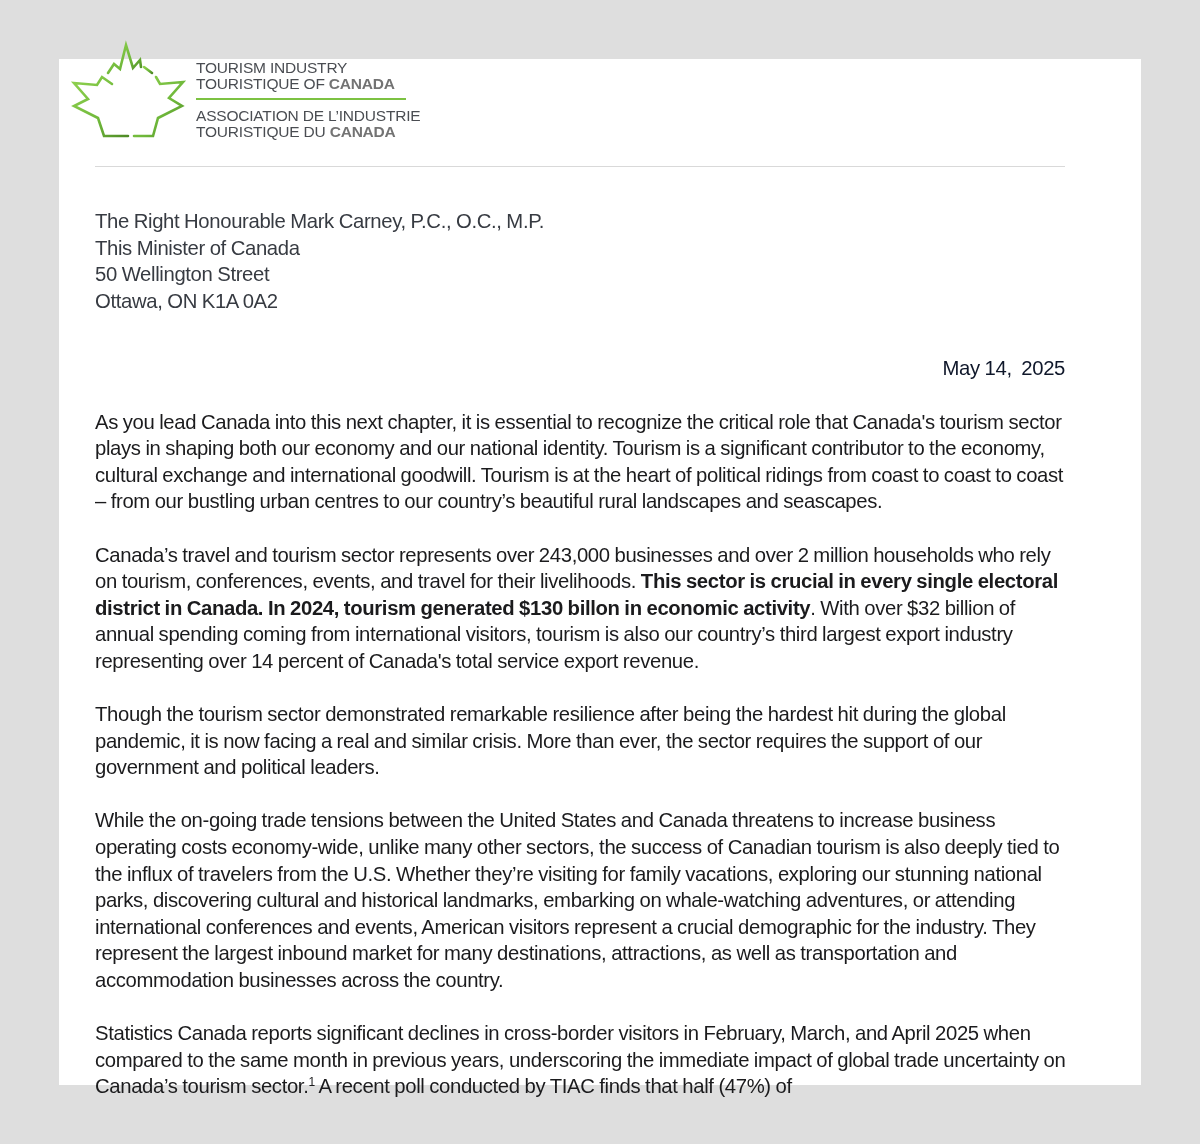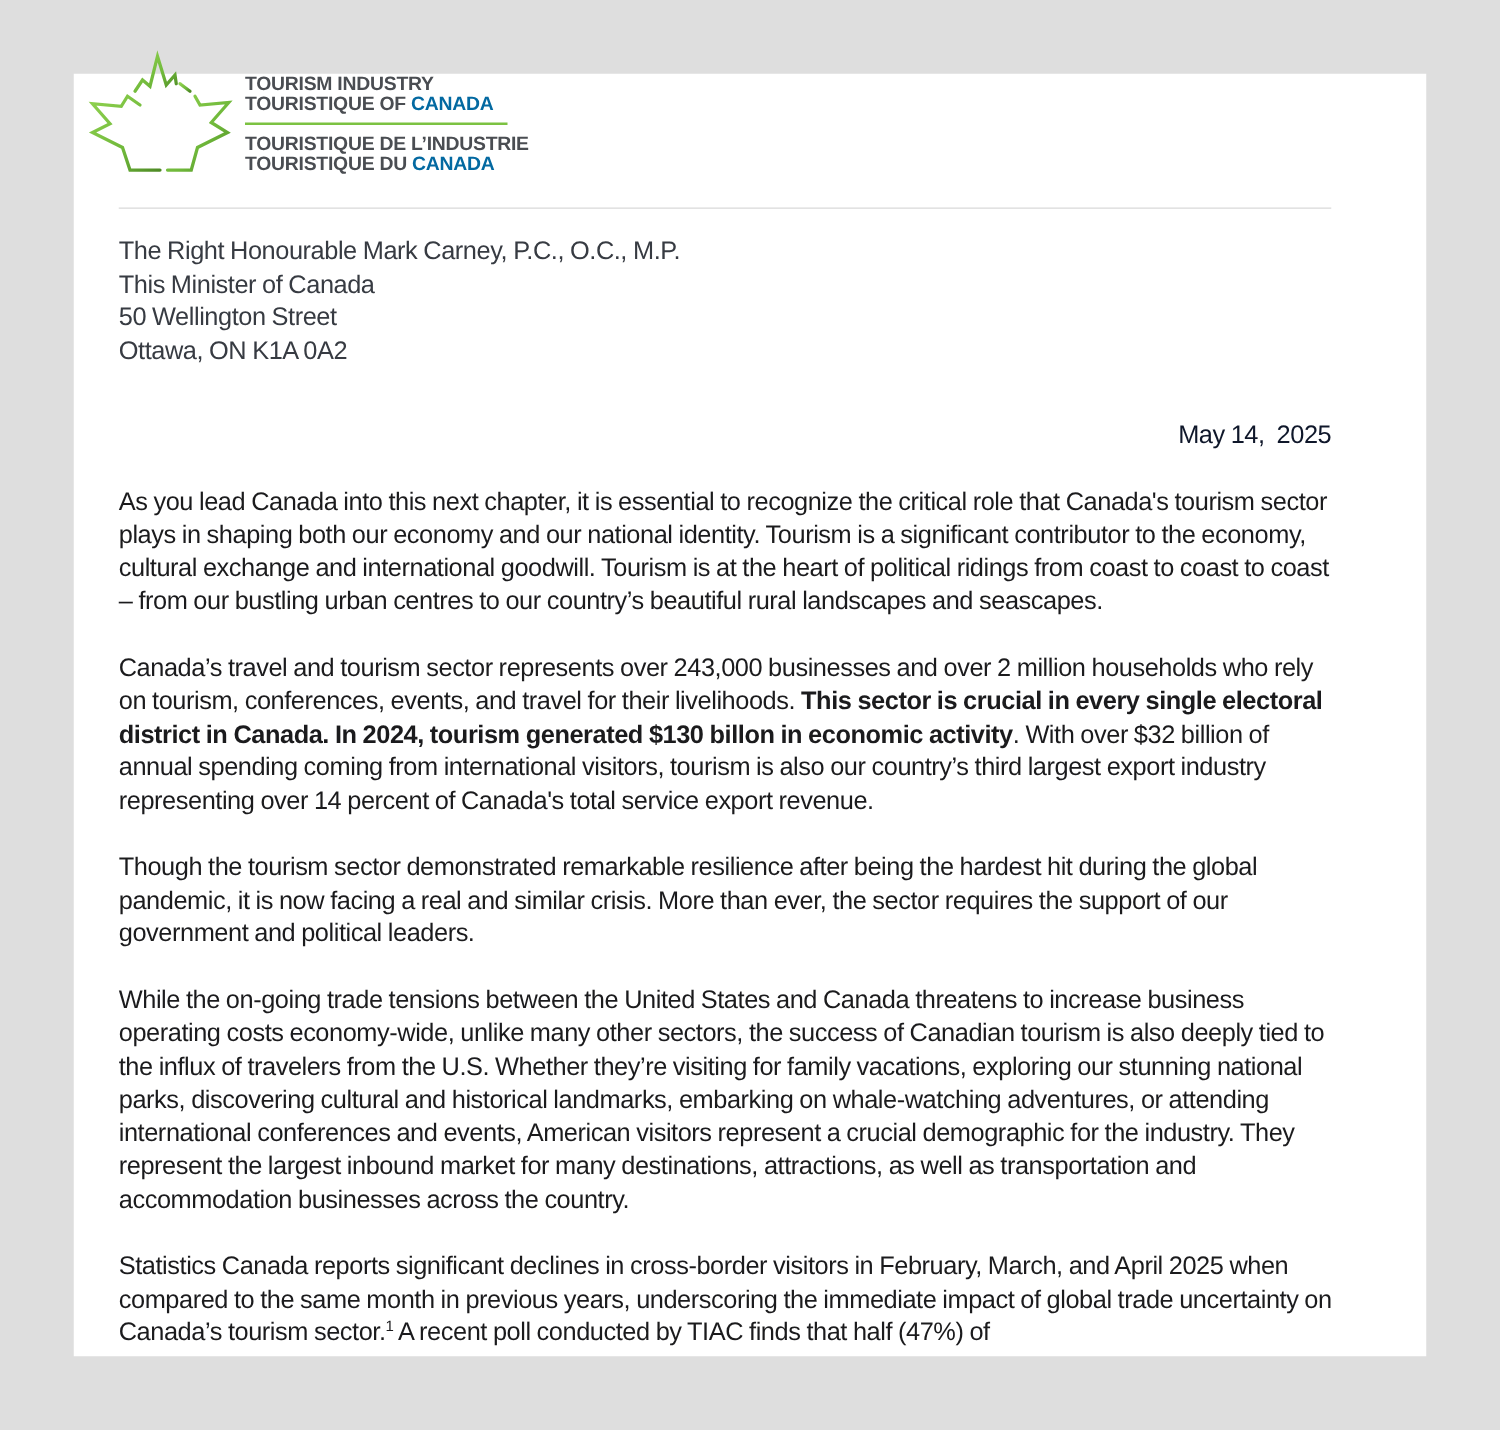--- a/index.html
+++ b/index.html
@@ -22,39 +22,38 @@
       width: 1082px;
       height: 1026px;
       background: #ffffff;
     }
     .logo {
       position: absolute;
       left: 68px;
       top: 40px;
       width: 350px;
       height: 104px;
-      font-weight: bold;
     }
     .logo svg.leaf {
       position: absolute;
       left: 0;
       top: 0;
       width: 120px;
       height: 100px;
     }
     .logo .org {
       position: absolute;
       left: 128px;
       font-size: 15.5px;
       line-height: 16px;
       color: #4a4d52;
       letter-spacing: -0.2px;
       white-space: nowrap;
     }
-    .logo .org b { color: #0369a1; }
+    .logo .org b { color: #737373; }
     .logo .org-en { top: 20px; }
     .logo .org-fr { top: 68px; }
     .logo .green-rule {
       position: absolute;
       left: 128px;
       top: 58px;
       width: 210px;
       height: 2px;
       background: #7cc242;
     }
@@ -62,21 +61,21 @@
       position: absolute;
       left: 95px;
       top: 166px;
       width: 970px;
       height: 1px;
       background: #d9d9d9;
     }
     .content {
       position: absolute;
       left: 95px;
-      top: 188px;
+      top: 208px;
       width: 975px;
       font-size: 20.3px;
       line-height: 26.6px;
       letter-spacing: -0.35px;
       word-spacing: -0.5px;
     }
     .address {
       color: #373b42;
       margin: 0;
     }
@@ -119,21 +118,21 @@
       <path d="M88 37 L92 44 L115 42 L101 58 L114 66 L90 78 L85 96 L66 96"></path>
       <path d="M76 27 L84 33"></path>
     </g>
   </svg>
   <div class="org org-en">
     <div>TOURISM INDUSTRY</div>
     <div><span>TOURISTIQUE OF </span><b>CANADA</b></div>
   </div>
   <div class="green-rule"></div>
   <div class="org org-fr">
-    <div>TOURISTIQUE DE L’INDUSTRIE</div>
+    <div>ASSOCIATION DE L’INDUSTRIE</div>
     <div><span>TOURISTIQUE DU </span><b>CANADA</b></div>
   </div>
 </div>
 
 <div class="separator"></div>
 
 <div class="content">
   <div class="address">
     <div>The Right Honourable Mark Carney, P.C., O.C., M.P.</div>
     <div>This Minister of Canada</div>

